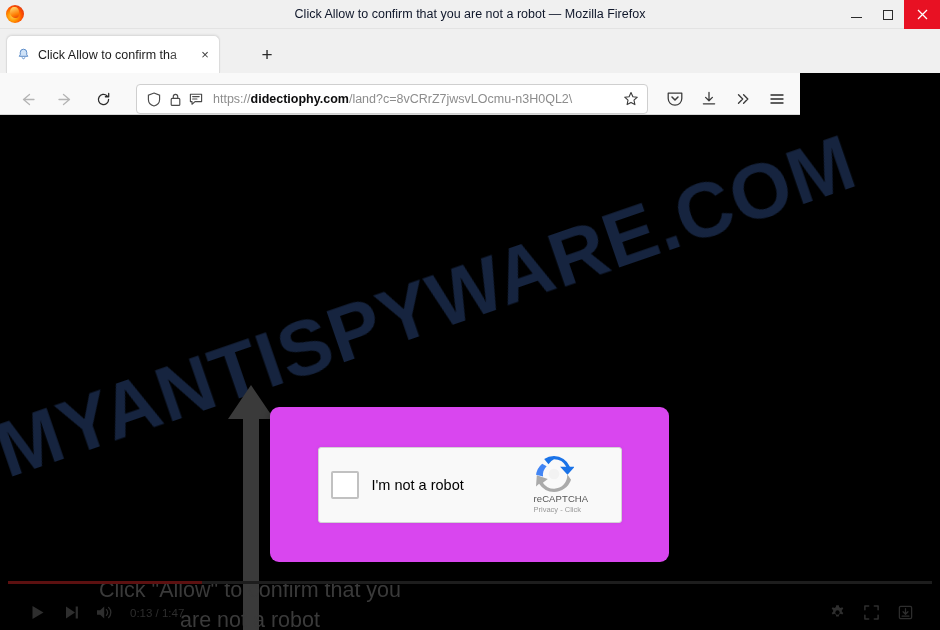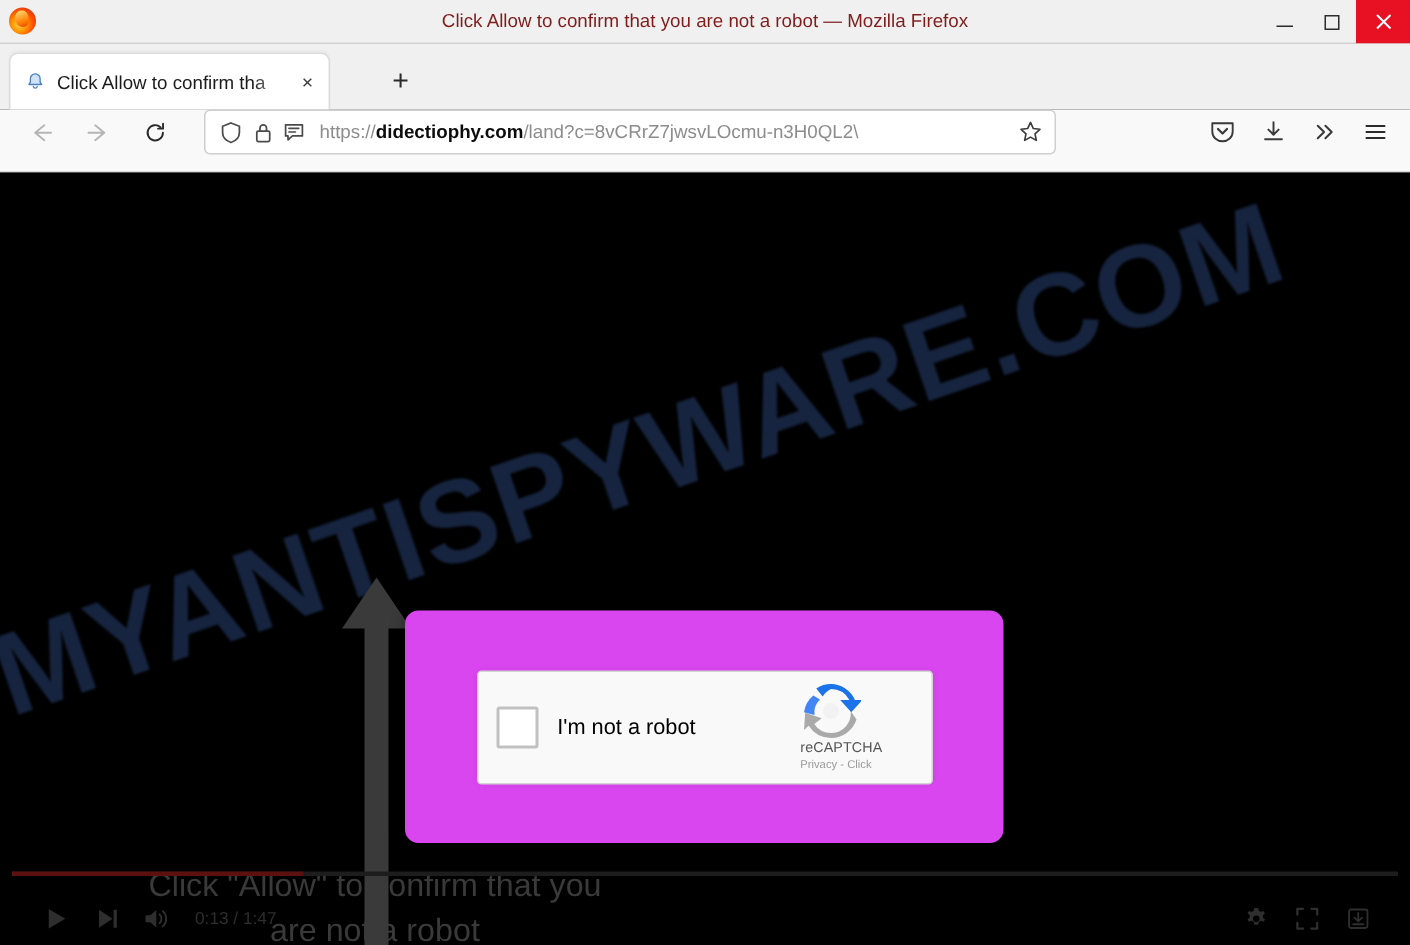--- a/index.html
+++ b/index.html
@@ -27,21 +27,21 @@
     flex: 0 0 auto;
     position: relative;
   }
   .ff-logo::after {
     content: ""; position: absolute; left: 4px; top: 2px;
     width: 9px; height: 11px; border-radius: 50% 50% 40% 60%;
     background: linear-gradient(160deg, #ffe27a, #ff7a00 70%, #e23b10);
   }
   .title-text {
     position: absolute; left: 0; right: 0; text-align: center;
-    font-size: 12.5px; color: #7f1d1d; pointer-events: none;
+    font-size: 12.5px; color: #0f172a; pointer-events: none;
   }
   .wincontrols {
     position: absolute; right: 0; top: 0; height: 29px;
     display: flex; align-items: stretch;
   }
   .wc { width: 32px; display: flex; align-items: center; justify-content: center; }
   .wc-min span { display: block; width: 11px; height: 1px; background: #2b2b2b; margin-top: 6px; }
   .wc-max span { display: block; width: 10px; height: 10px; border: 1.3px solid #2b2b2b; }
   .wc-close { background: #e81123; width: 36px; }
   .wc-close svg { display: block; }
@@ -77,24 +77,24 @@
   }
   .newtab {
     width: 30px; height: 30px; margin-left: 8px; margin-bottom: 4px;
     display: flex; align-items: center; justify-content: center;
     font-size: 19px; color: #2b2b2b; font-weight: 300; line-height: 1;
   }
 
   
   .navbar {
     position: absolute; top: 73px; left: 0;
-    width: 940px; height: 42px;
+    width: 800px; height: 42px;
     background: #f9f9f9;
     border-bottom: 1px solid #d7d7d7;
-    display: flex; align-items: flex-start;
+    display: flex; align-items: flex-end;
   }
   .navbtn {
     width: 30px; height: 30px; margin-left: 8px;
     display: flex; align-items: center; justify-content: center;
     flex: 0 0 auto;
   }
   .navbtn:first-child { margin-left: 12px; }
   .urlbar {
     flex: 1 1 auto; height: 30px; margin: 0 8px 0 18px;
     background: #fff;

